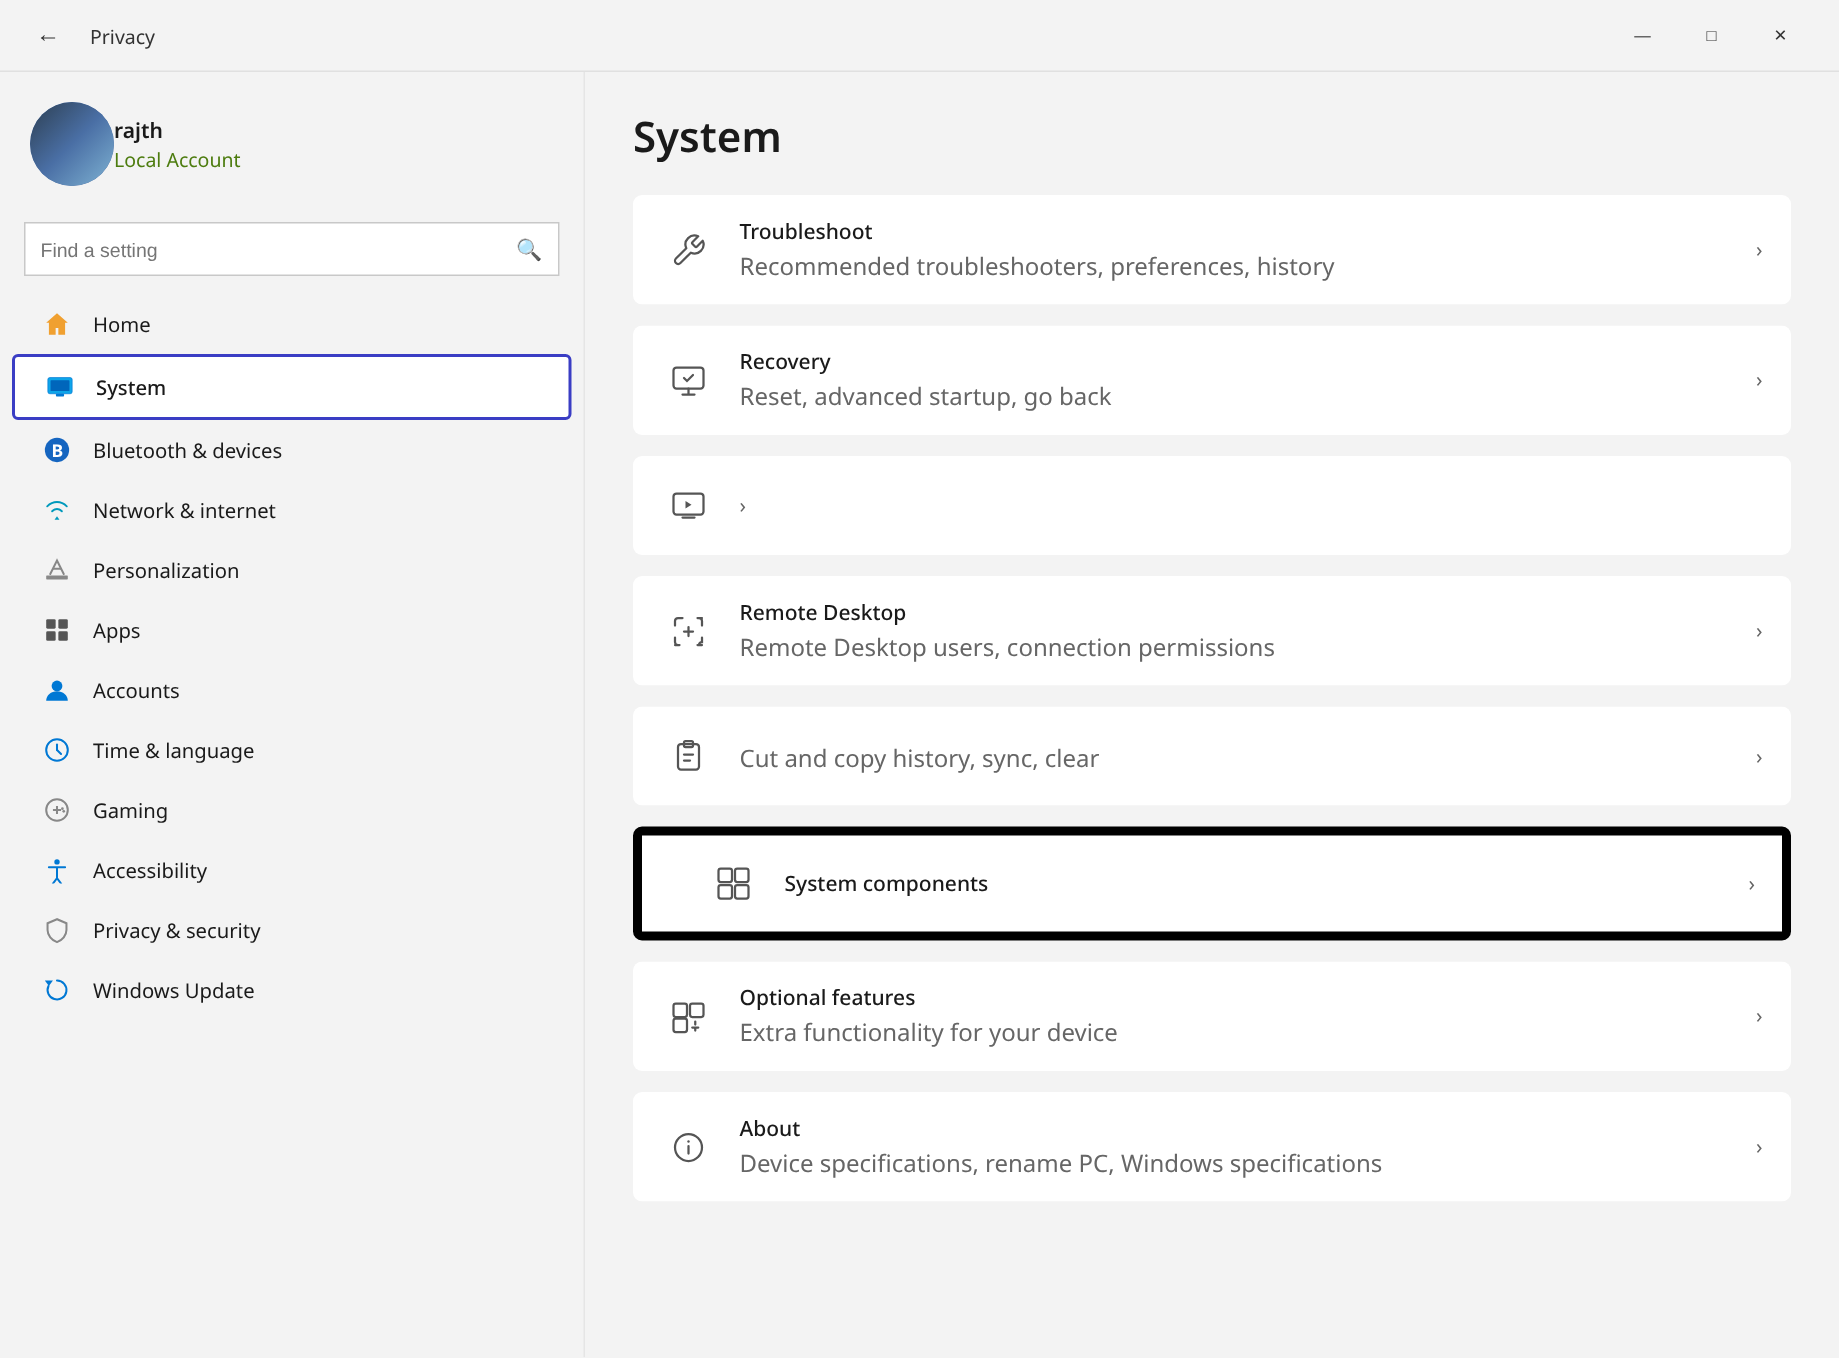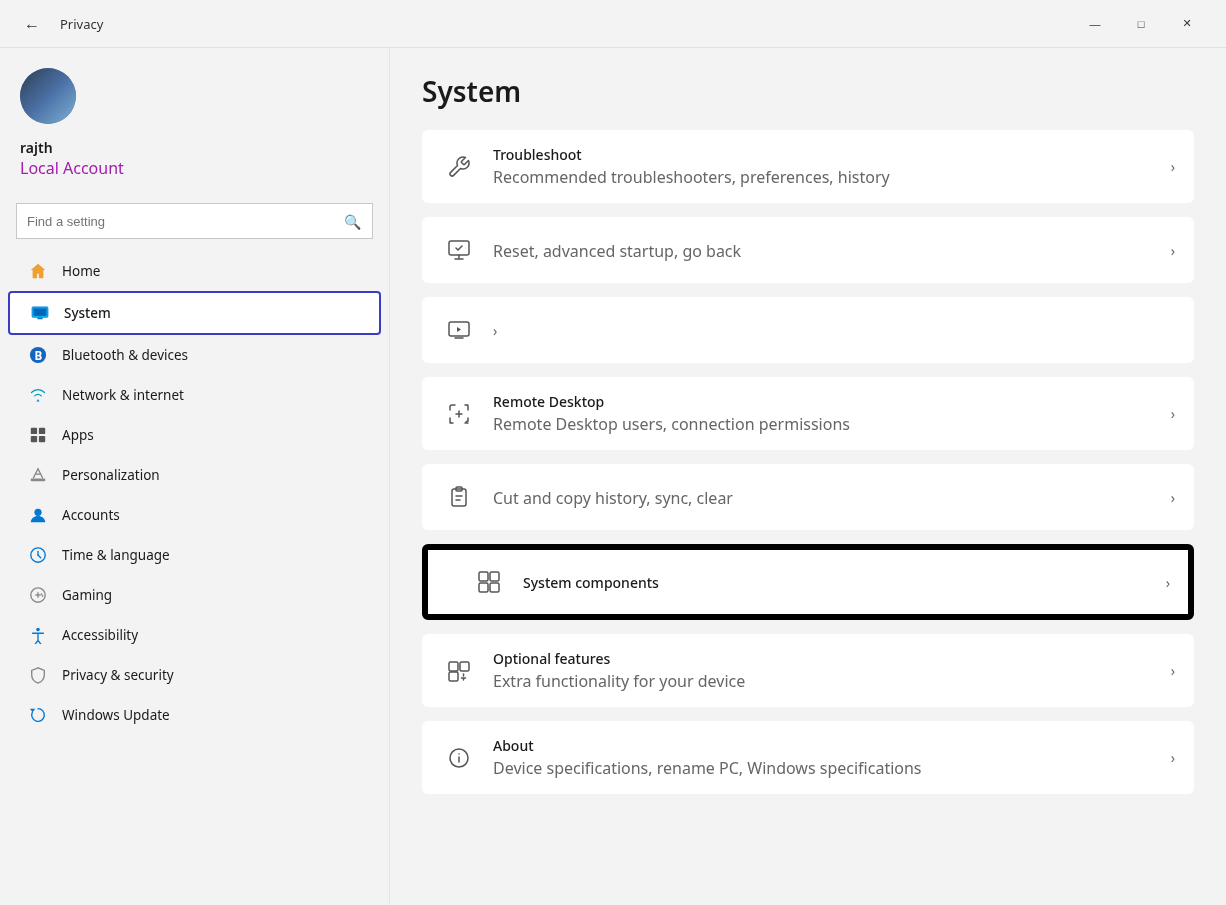--- a/index.html
+++ b/index.html
@@ -56,39 +56,38 @@
       width: 390px;
       background: #f3f3f3;
       display: flex;
       flex-direction: column;
       overflow-y: auto;
       border-right: 1px solid #e5e5e5;
       padding-bottom: 16px;
     }
     .sidebar-profile {
       display: flex;
-      gap: 14px;
+      align-items: center;
       padding: 20px 16px 16px 20px;
-      flex-direction: column;
     }
     .avatar {
       width: 56px; height: 56px;
       border-radius: 50%;
       overflow: hidden;
       background: #4a6fa5;
       flex-shrink: 0;
     }
     .avatar-img {
       width: 100%; height: 100%;
       background: linear-gradient(135deg, #2c3e50 0%, #4a6fa5 50%, #7fb3d3 100%);
       border-radius: 50%;
     }
     .profile-info { display: flex; flex-direction: column; }
     .profile-name { font-size: 14px; font-weight: 600; color: #1a1a1a; }
-    .profile-subtitle { font-size: 16px; color: #a21caf; }
+    .profile-subtitle { font-size: 13px; color: #4d7c0f; }
     .search-container {
       padding: 8px 16px 12px 16px;
     }
     .search-box {
       width: 100%;
       height: 36px;
       border: 1px solid #c8c8c8;
       border-radius: 0;
       background: white;
       display: flex;
@@ -250,39 +249,39 @@
           <span class="nav-icon icon-network">
             <svg width="18" height="18" viewBox="0 0 22 18" fill="none">
               <path d="M11 14l-2 3h4l-2-3z" fill="#0099bc"></path>
               <path d="M7 10c1.1-1.1 2.5-1.8 4-1.8s2.9.7 4 1.8" stroke="#0099bc" stroke-width="1.5" fill="none" stroke-linecap="round"></path>
               <path d="M3 6c2.2-2.2 5.3-3.5 8-3.5s5.8 1.3 8 3.5" stroke="#0099bc" stroke-width="1.5" fill="none" stroke-linecap="round"></path>
             </svg>
           </span>
           <span>Network &amp; internet</span>
         </div>
         <div class="nav-item">
+          <span class="nav-icon icon-personalization">
+            <svg width="18" height="18" viewBox="0 0 20 20" fill="none">
+              <rect x="2" y="14" width="16" height="3" rx="0.5" fill="#888"></rect>
+              <path d="M5 13L10 3l5 10" stroke="#888" stroke-width="1.5" fill="none" stroke-linecap="round"></path>
+              <line x1="7" y1="9" x2="13" y2="9" stroke="#888" stroke-width="1.5"></line>
+            </svg>
+          </span>
+          <span>Personalization</span>
+        </div>
+        <div class="nav-item">
           <span class="nav-icon icon-apps">
             <svg width="18" height="18" viewBox="0 0 20 20" fill="none">
               <rect x="2" y="2" width="7" height="7" rx="1" fill="#555"></rect>
               <rect x="11" y="2" width="7" height="7" rx="1" fill="#555"></rect>
               <rect x="2" y="11" width="7" height="7" rx="1" fill="#555"></rect>
               <rect x="11" y="11" width="7" height="7" rx="1" fill="#555"></rect>
             </svg>
           </span>
           <span>Apps</span>
-        </div>
-        <div class="nav-item">
-          <span class="nav-icon icon-personalization">
-            <svg width="18" height="18" viewBox="0 0 20 20" fill="none">
-              <rect x="2" y="14" width="16" height="3" rx="0.5" fill="#888"></rect>
-              <path d="M5 13L10 3l5 10" stroke="#888" stroke-width="1.5" fill="none" stroke-linecap="round"></path>
-              <line x1="7" y1="9" x2="13" y2="9" stroke="#888" stroke-width="1.5"></line>
-            </svg>
-          </span>
-          <span>Personalization</span>
         </div>
         <div class="nav-item">
           <span class="nav-icon icon-accounts">
             <svg width="18" height="18" viewBox="0 0 20 20" fill="none">
               <circle cx="10" cy="7" r="4" fill="#0078d4"></circle>
               <path d="M2 18c0-4 3.6-7 8-7s8 3 8 7" fill="#0078d4"></path>
             </svg>
           </span>
           <span>Accounts</span>
         </div>
@@ -354,20 +353,21 @@
         </div>
         <div class="setting-item">
           <div class="setting-icon">
             <svg width="24" height="24" viewBox="0 0 24 24" fill="none">
               <rect x="2" y="3" width="20" height="14" rx="2" stroke="#555" stroke-width="1.5" fill="none"></rect>
               <path d="M8 21h8M12 17v4" stroke="#555" stroke-width="1.5" stroke-linecap="round"></path>
               <path d="M9 10l2 2 4-4" stroke="#555" stroke-width="1.5" stroke-linecap="round" fill="none"></path>
             </svg>
           </div>
           <div class="setting-text">
+            <div class="setting-title">Recovery</div>
             <div class="setting-desc">Reset, advanced startup, go back</div>
           </div>
           <span class="setting-chevron">›</span>
         </div>
         <div class="setting-item">
           <div class="setting-icon">
             <svg width="24" height="24" viewBox="0 0 24 24" fill="none">
               <rect x="2" y="4" width="20" height="14" rx="2" stroke="#555" stroke-width="1.5" fill="none"></rect>
               <path d="M8 20h8" stroke="#555" stroke-width="1.5" stroke-linecap="round"></path>
               <path d="M10 9l4 2.5-4 2.5V9z" fill="#555"></path>

